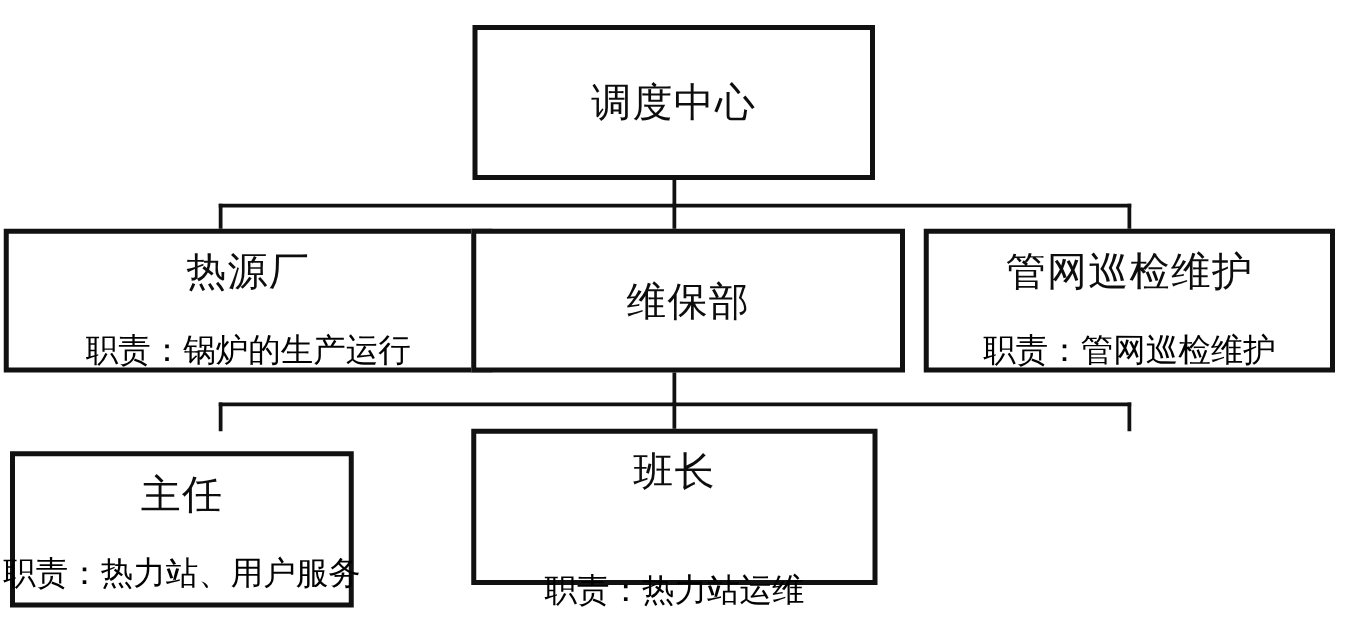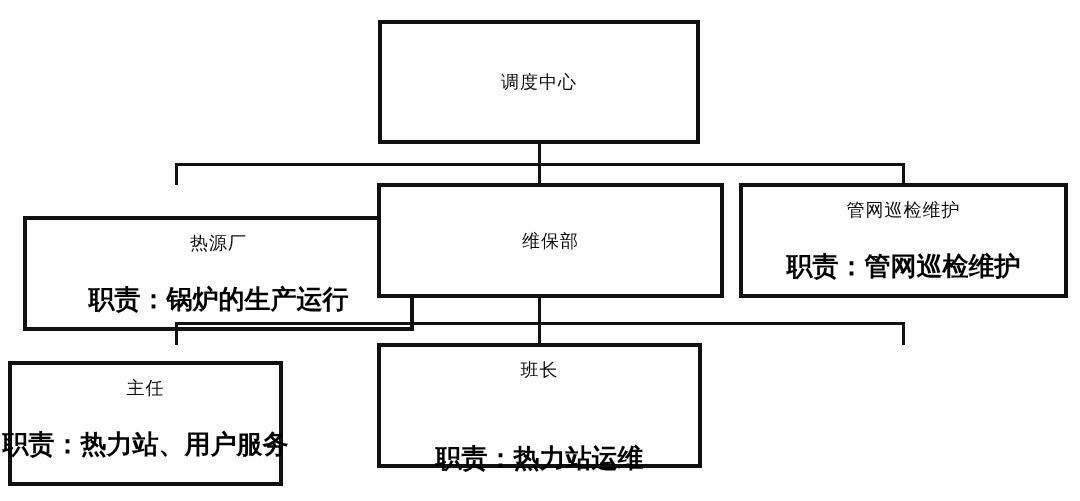--- a/index.html
+++ b/index.html
@@ -28,36 +28,36 @@
     flex-direction: column;
     align-items: center;
     justify-content: center;
   }
   .node-box.two-line {
     justify-content: flex-start;
   }
 
   .node-title {
     font-family: "Liberation Serif", "DejaVu Serif", serif;
-    font-size: 18px;
+    font-size: 32px;
     font-weight: 400;
     color: #0d0d0d;
     letter-spacing: 1px;
     line-height: 1;
     text-align: left;
     white-space: nowrap;
   }
   .two-line .node-title {
     margin-top: 14px;
   }
 
   .node-duty {
     font-family: "Liberation Serif", "DejaVu Serif", serif;
     font-size: 26px;
-    font-weight: 700;
+    font-weight: 400;
     color: #000000;
     line-height: 1;
     text-align: center;
     white-space: nowrap;
     margin-top: 35px;
   }
 
   
   .conn-v {
     position: absolute;
@@ -78,21 +78,21 @@
   <div class="node-box" style="left:378px; top:20px; width:322px; height:124px;">
     <div class="node-title">调度中心</div>
   </div>
 
   <div class="conn-v" style="left:538px; top:144px; height:21px;"></div>
   <div class="conn-h" style="left:175px; top:163px; width:730px;"></div>
   <div class="conn-v" style="left:175px; top:163px; height:22px;"></div>
   <div class="conn-v" style="left:538px; top:163px; height:22px;"></div>
   <div class="conn-v" style="left:902px; top:163px; height:22px;"></div>
 
-  <div class="node-box two-line" style="left:23px; top:183px; width:391px; height:115px;margin-top:33px;">
+  <div class="node-box two-line" style="left:3px; top:183px; width:391px; height:115px;">
     <div class="node-title">热源厂</div>
     <div class="node-duty">职责：锅炉的生产运行</div>
   </div>
 
   <div class="node-box" style="left:377px; top:183px; width:347px; height:115px;">
     <div class="node-title">维保部</div>
   </div>
 
   <div class="node-box two-line" style="left:739px; top:183px; width:329px; height:115px;">
     <div class="node-title">管网巡检维护</div>

